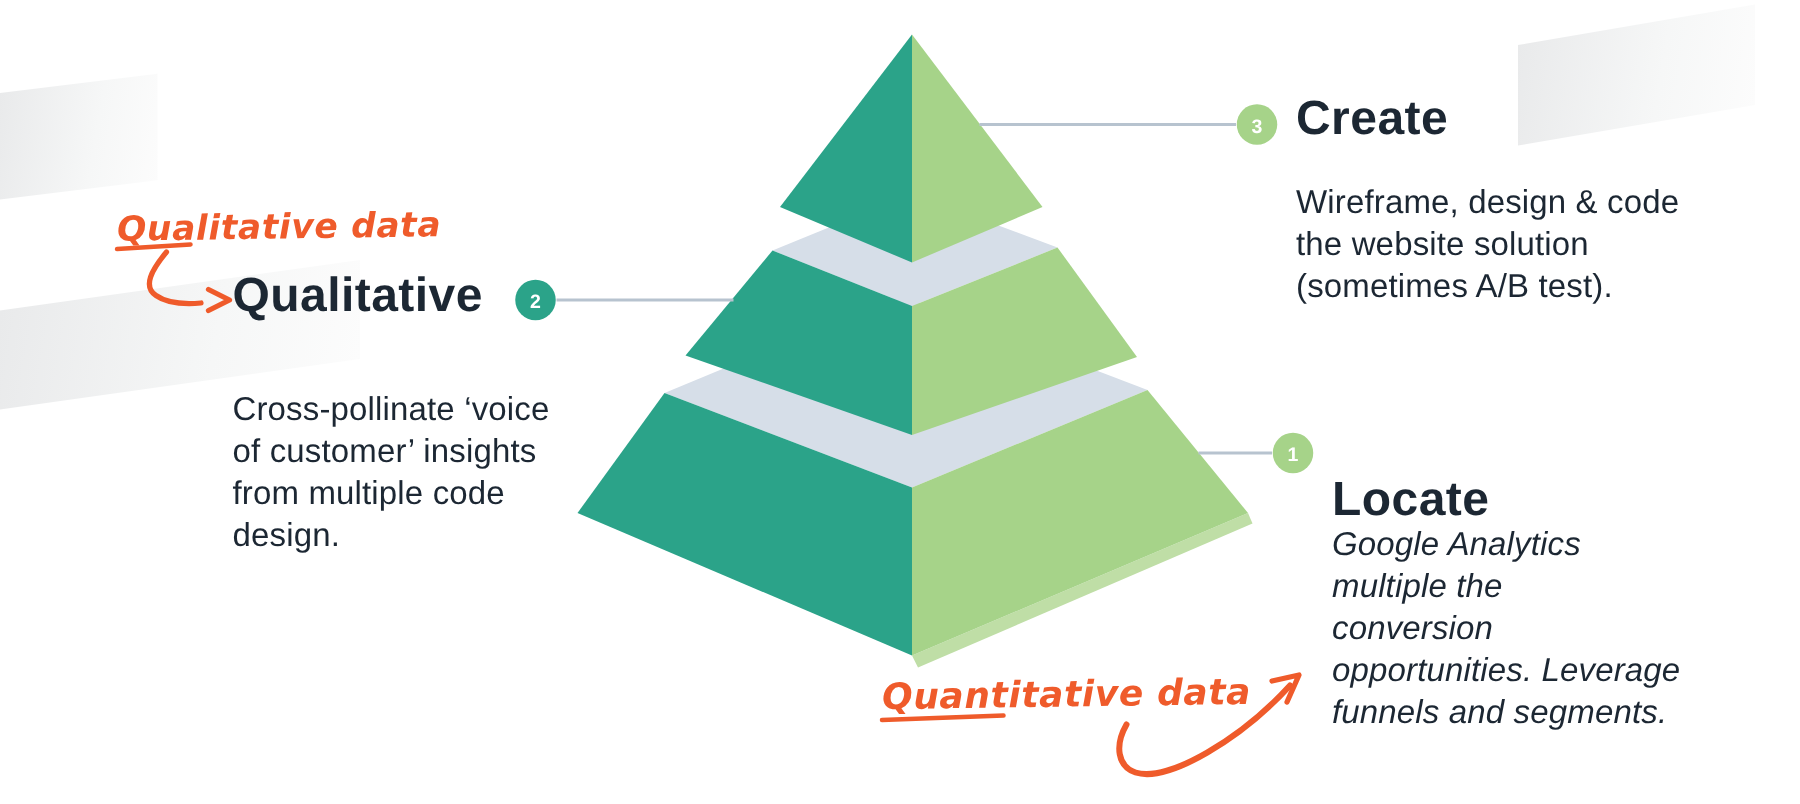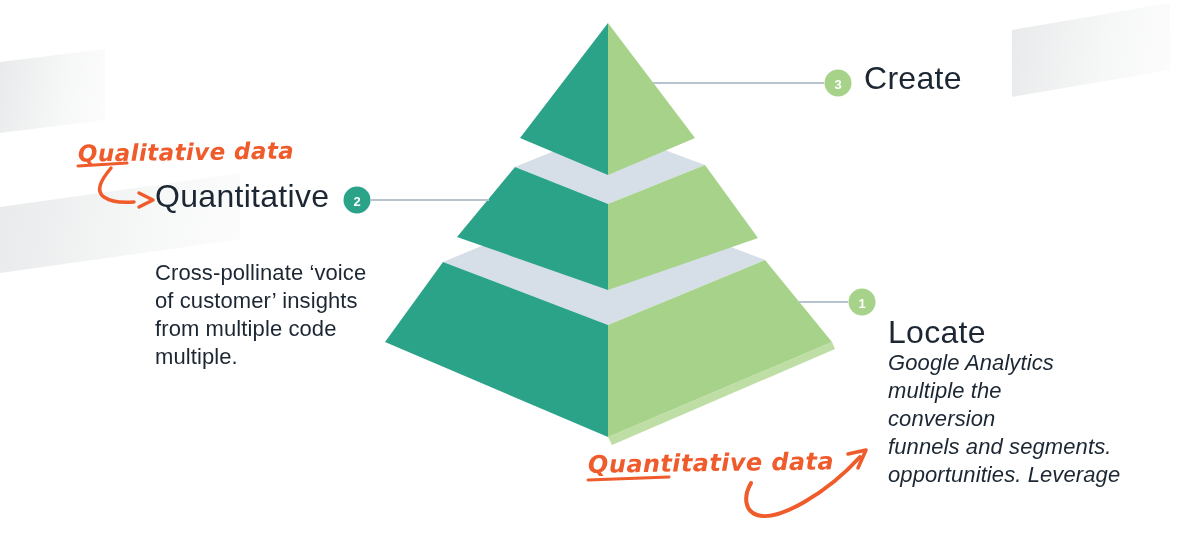--- a/index.html
+++ b/index.html
@@ -19,21 +19,21 @@
   }
   .band-top-left   { left: 0;      top: 62px;  width: 105px; height: 71px; transform: skewY(-7deg); }
   .band-left-mid   { left: 0;      top: 207px; width: 240px; height: 66px; transform: skewY(-8deg); }
   .band-top-right  { left: 1012px; top: 30px;  width: 158px; height: 67px; transform: skewY(-9.7deg); }
 
   svg.diagram { position: absolute; left: 0; top: 0; }
 
   .section { position: absolute; }
   .section-title {
     font-size: 32px;
-    font-weight: 400;
+    font-weight: 700;
     letter-spacing: 0.3px;
     line-height: 1.15;
     white-space: nowrap;
   }
   .section-body {
     position: absolute;
     font-size: 22px;
     line-height: 28px;
     letter-spacing: 0.1px;
   }
@@ -99,38 +99,43 @@
     <path d="M139,193 L153,200 L139,207" fill="none" stroke-width="3.5" stroke-linecap="round" stroke-linejoin="round" stroke="#EF5B2B"></path>
 
     <path d="M588,480 L669,477" fill="none" stroke-width="3" stroke-linecap="round" stroke="#EF5B2B"></path>
     <path d="M751,483 C743,497 745,511 757,515 C779,522 828,492 860,457" fill="none" stroke-width="4" stroke-linecap="round" stroke="#EF5B2B"></path>
     <path d="M848,454 L866,450 L858,468" fill="none" stroke-width="3.5" stroke-linecap="round" stroke-linejoin="round" stroke="#EF5B2B"></path>
   </svg>
 
   <div class="section" style="left:864px; top:60px;">
     <div class="section-title">Create</div>
   </div>
+  <div class="section-body" style="left:864px; top:121px;">
+    <div class="body-line">Wireframe, design &amp; code</div>
+    <div class="body-line">the website solution</div>
+    <div class="body-line">(sometimes A/B test).</div>
+  </div>
 
   <div class="section" style="left:155px; top:178px;">
-    <div class="section-title">Quantitative</div>
+    <div class="section-title">Qualitative</div>
   </div>
   <div class="section-body" style="left:155px; top:241px;margin-top:18px;">
     <div class="body-line">Cross-pollinate ‘voice</div>
     <div class="body-line">of customer’ insights</div>
     <div class="body-line">from multiple code</div>
-    <div class="body-line">multiple.</div>
+    <div class="body-line">design.</div>
   </div>
 
   <div class="section" style="left:888px; top:279px;margin-top:35px;">
     <div class="section-title">Locate</div>
   </div>
   <div class="section-body" style="left:888px; top:349px;font-style:italic;">
     <div class="body-line">Google Analytics</div>
     <div class="body-line">multiple the</div>
     <div class="body-line">conversion</div>
+    <div class="body-line">opportunities. Leverage</div>
     <div class="body-line">funnels and segments.</div>
-    <div class="body-line">opportunities. Leverage</div>
   </div>
 
   <div class="hand-label hand-qualitative">Qualitative data</div>
   <div class="hand-label hand-quantitative">Quantitative data</div>
 
 </div>
 
 </body></html>

